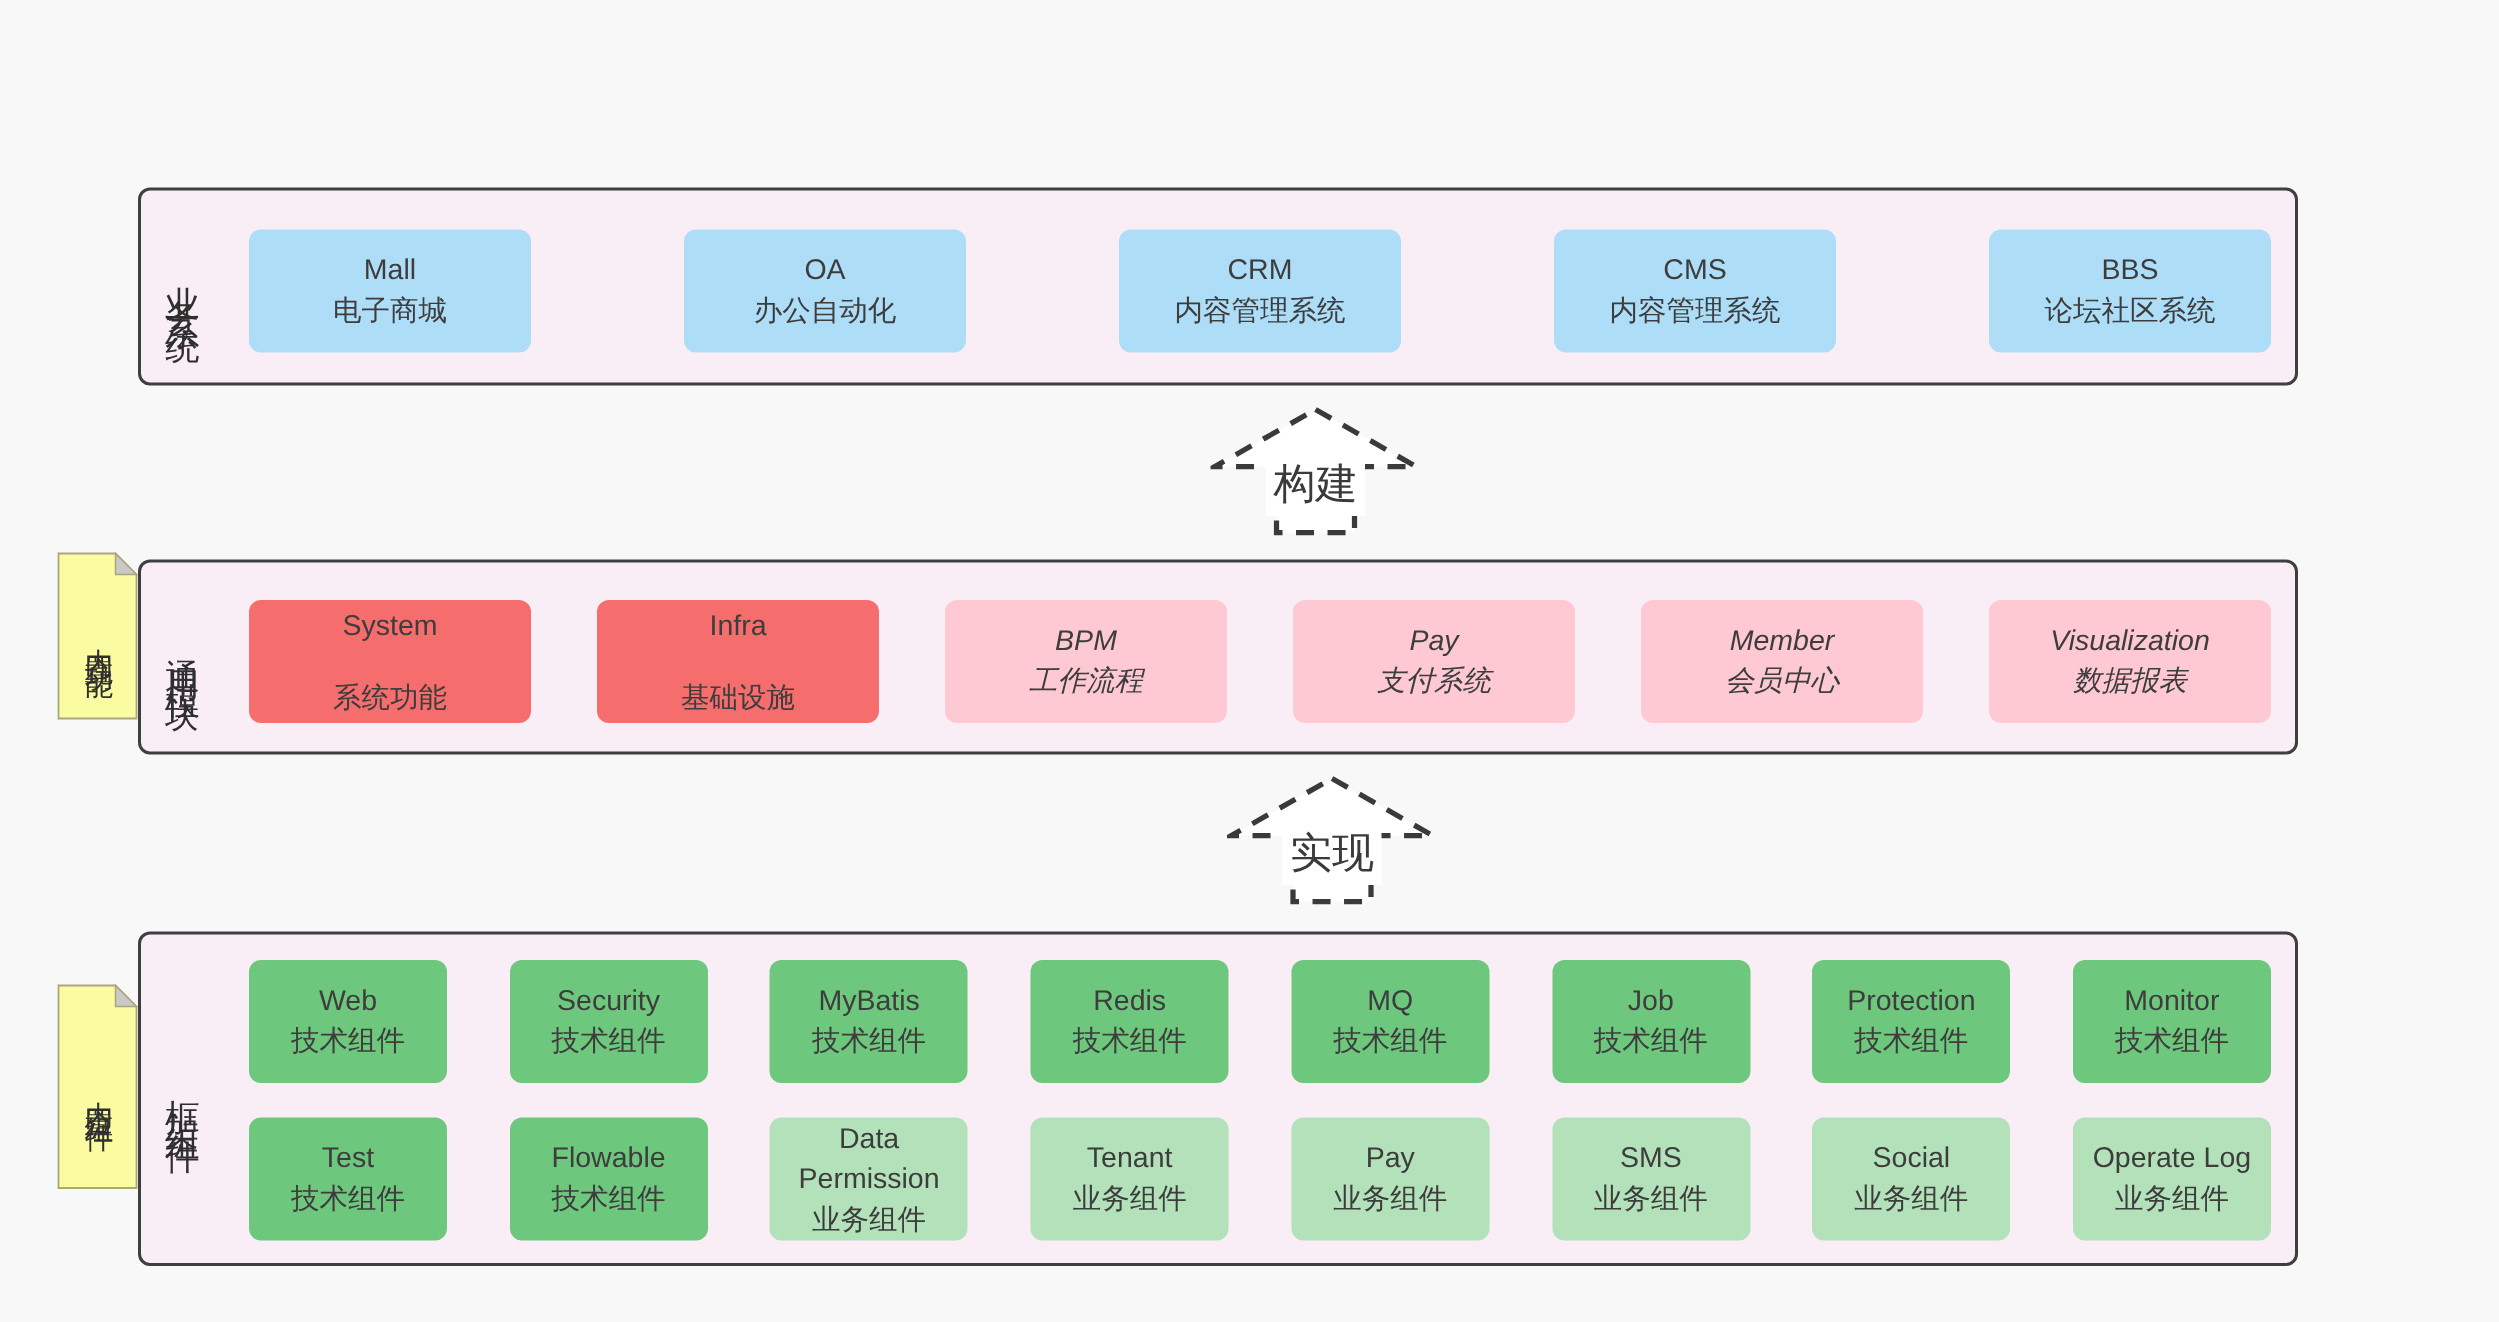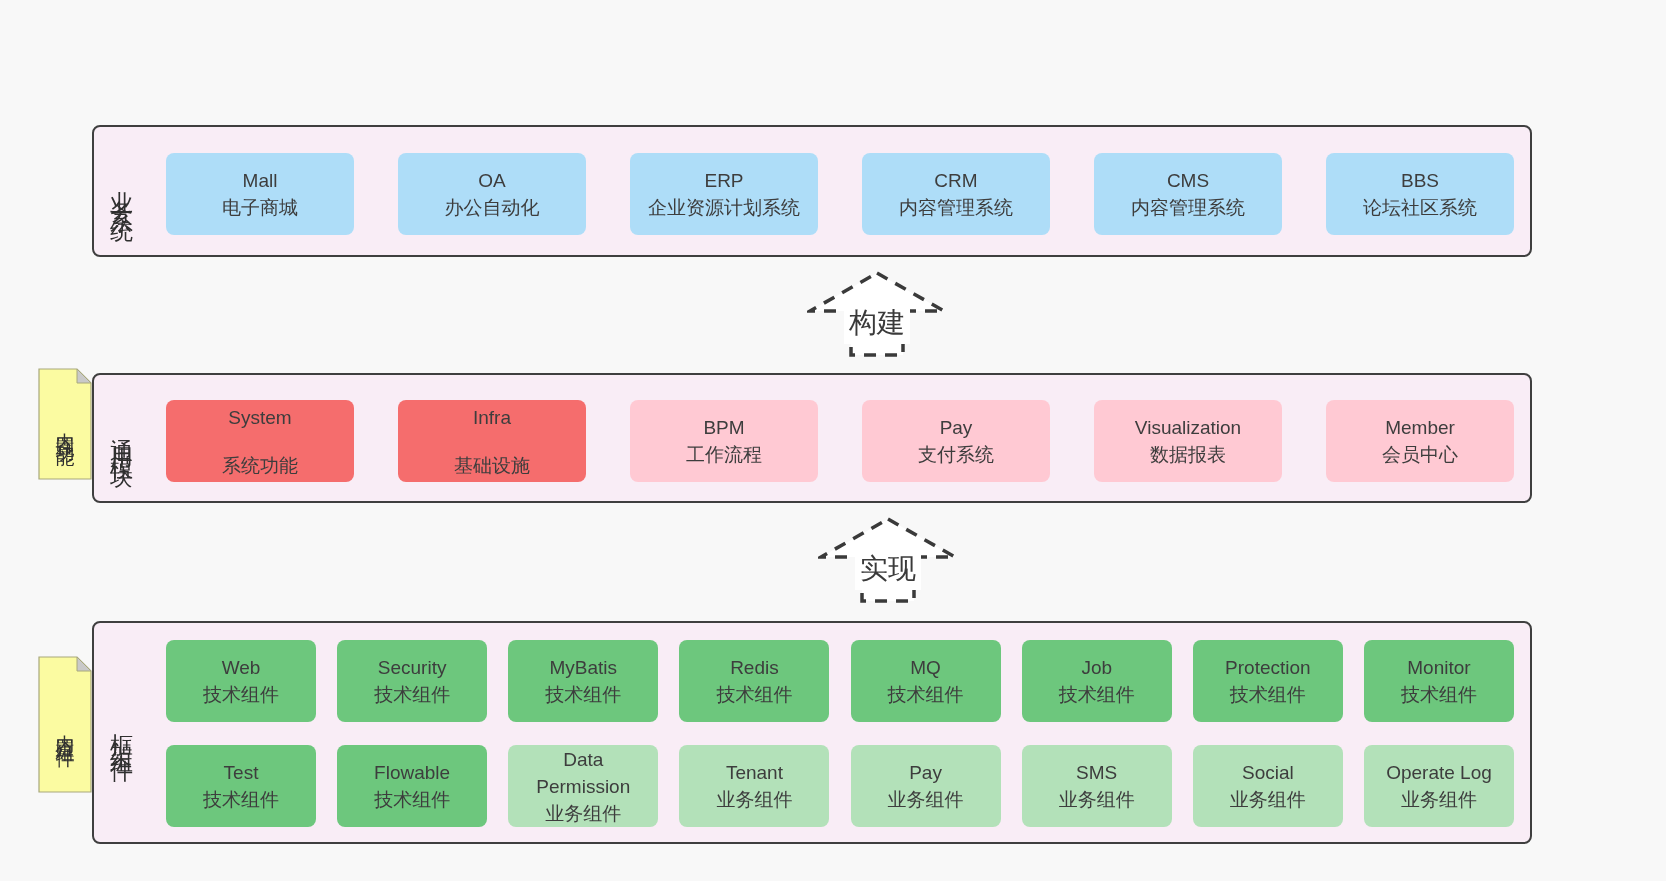--- a/index.html
+++ b/index.html
@@ -38,24 +38,24 @@
   #sec-components .row-1{top:17px;}
   #sec-components .row-2{top:122px;align-items:center;}
 
   .box{
     height:82px;border-radius:8px;
     display:flex;flex-direction:column;justify-content:center;align-items:center;
     text-align:center;line-height:27px;font-size:19px;color:#3d3d3d;
     padding:0 6px;box-sizing:border-box;
   }
   .w188{width:188px;}
-  .w150{width:150px;}
+  .w150{width:132px;}
   .blue{background:#aeddf8;}
   .red{background:#f56d6d;gap:21px;}
-  .pink{background:#ffc9d3;}
+  .pink{background:#ffc9d3;font-style:italic;}
   .green{background:#6dc77d;}
   .lightgreen{background:#b3e1b9;}
   .box .s{display:block;}
   .box .t{display:block;}
 
   
   .arrow{position:absolute;width:140px;height:88px;}
   .arrow svg{position:absolute;left:0;top:0;}
   #arrow-build{left:807px;top:270px;}
   #arrow-implement{left:818px;top:516px;}
@@ -84,24 +84,20 @@
   <div class="row">
     <div class="box blue w188">
       <span class="t">Mall</span>
       <span class="s">电子商城</span>
     </div>
     <div class="box blue w188">
       <span class="t">OA</span>
       <span class="s">办公自动化</span>
     </div>
     <div class="box blue w188">
-      <span class="t">ERP</span>
-      <span class="s">企业资源计划系统</span>
-    </div>
-    <div class="box blue w188">
       <span class="t">CRM</span>
       <span class="s">内容管理系统</span>
     </div>
     <div class="box blue w188">
       <span class="t">CMS</span>
       <span class="s">内容管理系统</span>
     </div>
     <div class="box blue w188">
       <span class="t">BBS</span>
       <span class="s">论坛社区系统</span>
@@ -137,26 +133,26 @@
     </div>
     <div class="box pink w188">
       <span class="t">BPM</span>
       <span class="s">工作流程</span>
     </div>
     <div class="box pink w188">
       <span class="t">Pay</span>
       <span class="s">支付系统</span>
     </div>
     <div class="box pink w188">
+      <span class="t">Member</span>
+      <span class="s">会员中心</span>
+    </div>
+    <div class="box pink w188">
       <span class="t">Visualization</span>
       <span class="s">数据报表</span>
-    </div>
-    <div class="box pink w188">
-      <span class="t">Member</span>
-      <span class="s">会员中心</span>
     </div>
   </div>
 </div>
 
 <div class="arrow" id="arrow-implement">
   <svg width="140" height="88" viewBox="0 0 140 88">
     <path d="M70,3 L137,41 L96,41 L96,85 L44,85 L44,41 L3,41 Z" fill="#ffffff" stroke="#3a3a3a" stroke-width="3.5" stroke-dasharray="12 9" stroke-linejoin="miter"></path>
   </svg>
   <span class="arrow-label">实现</span>
 </div>

